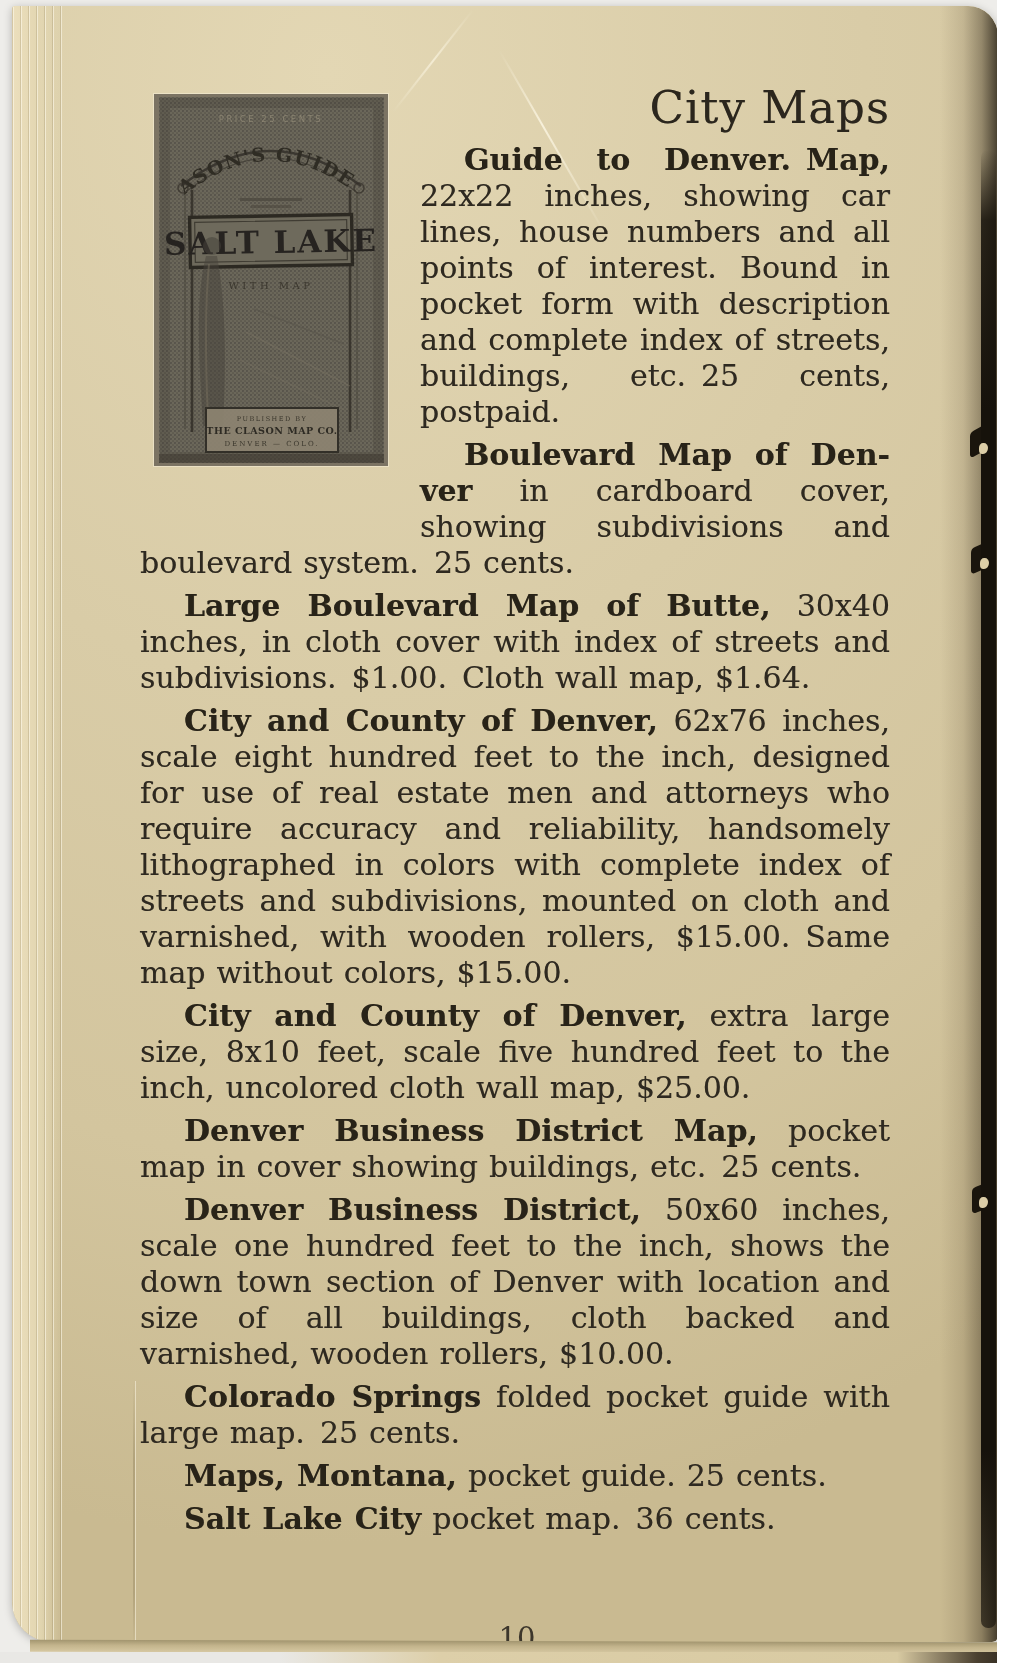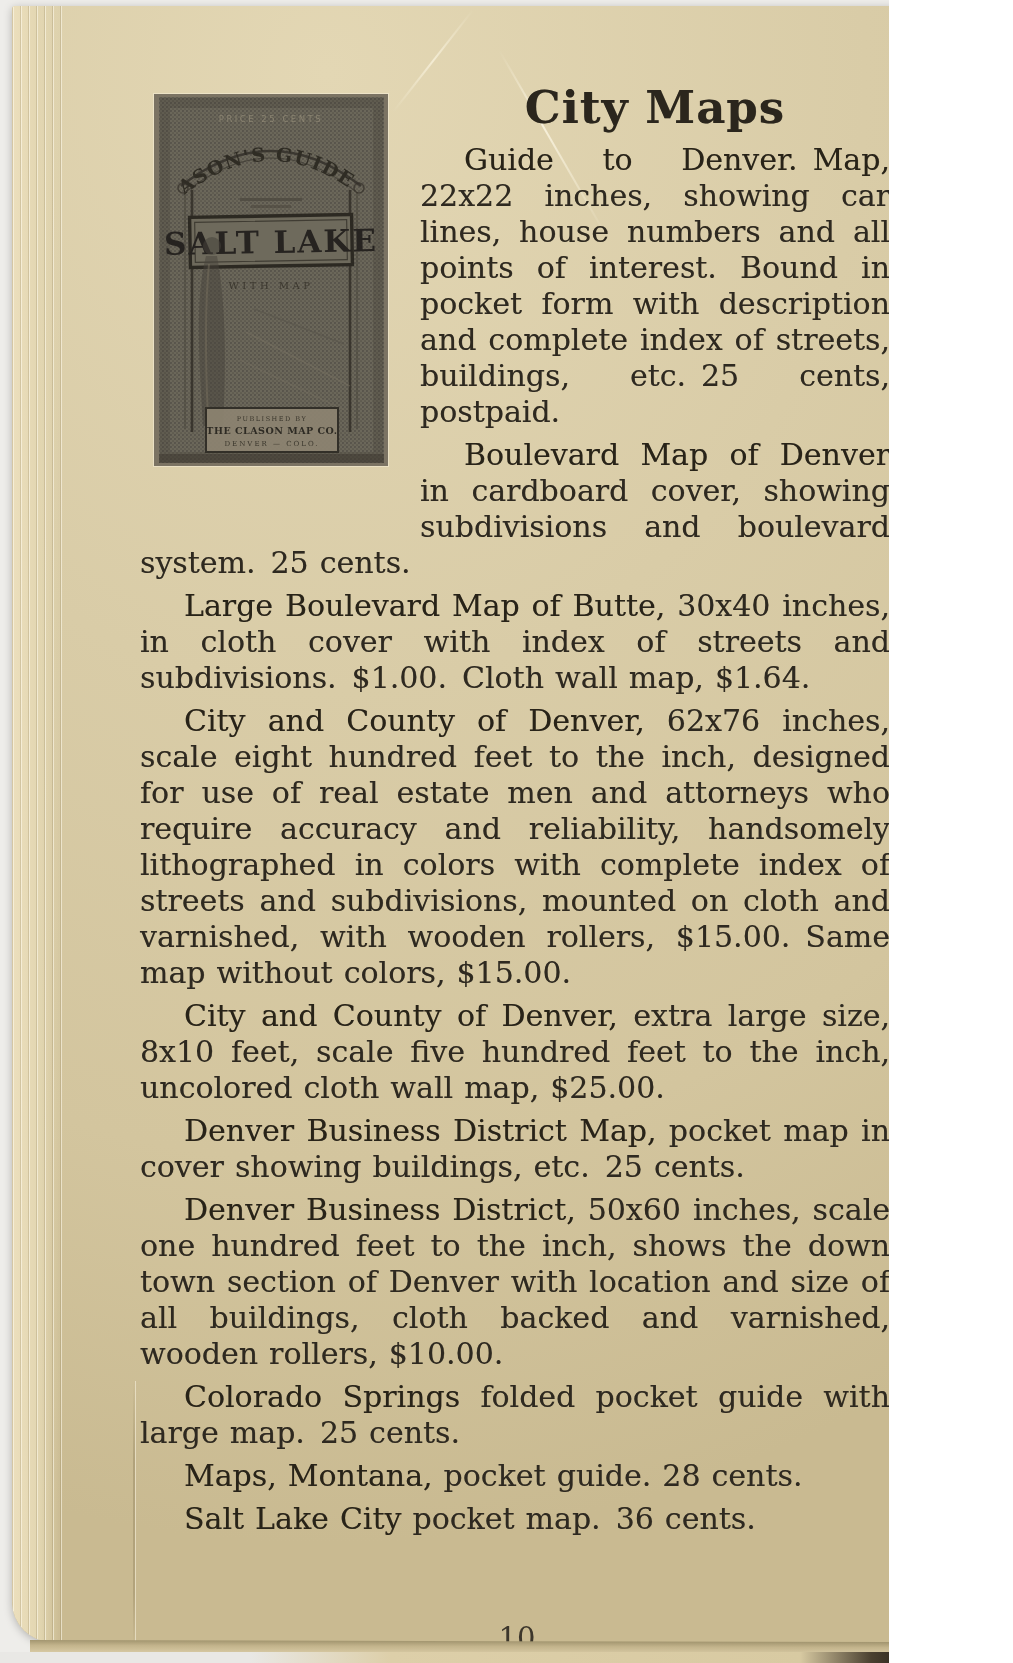--- a/index.html
+++ b/index.html
@@ -1,18 +1,18 @@
 <!DOCTYPE html>
 <html><head>
 <meta charset="utf-8">
 <style>
   html,body { margin:0; padding:0; background:#ffffff; }
 
   .scan {
-    position:relative; width:889px; height:1663px;
+    position:relative; width:997px; height:1663px;
     background:#eeedea; overflow:hidden;
     font-family:"DejaVu Serif","Liberation Serif",serif;
   }
 
   
   .page {
     position:absolute; left:12px; top:6px; width:986px; height:1636px;
     background:
       radial-gradient(130% 90% at 32% 4%, #e3d7b4 0%, #d9cca7 42%, #d3c59e 74%, #c9ba91 100%);
     border-radius:3px 30px 6px 40px;
@@ -82,32 +82,32 @@
   .cover-float {
     float:left; width:234px; height:372px;
     margin:10px 32px 8px 14px;
     box-shadow:0 0 0 1px rgba(245,238,216,.55);
   }
   .cover-float svg { display:block; width:234px; height:372px; }
 
   .wrap-spacer { float:left; clear:left; width:280px; height:70px; }
 
   h1.title {
-    margin:0 0 11px; font-size:45px; line-height:1.05; font-weight:bold;
-    text-align:center; letter-spacing:1px; color:#2b261d;
+    margin:0 0 11px; font-size:45px; line-height:1.05; font-weight:normal;
+    text-align:right; letter-spacing:1px; color:#2b261d;
     text-shadow:.2px .3px .5px rgba(43,38,29,.45);
   }
 
   p.para {
     margin:0 0 7px; font-size:30px; line-height:36px;
     text-align:justify; text-indent:44px;
     word-spacing:1.5px; hyphens:manual; -webkit-hyphens:manual;
     text-shadow:.2px .3px .4px rgba(46,41,32,.4);
   }
-  p.para b { font-weight:normal; color:#282318; }
+  p.para b { font-weight:bold; color:#282318; }
 
   .pagenum {
     position:absolute; left:0; right:4px; top:1615px;
     padding-left:28px; text-align:center;
     font-size:29px; color:#3c362b;
   }
 
   
   .below-edge {
     position:absolute; left:30px; right:0; top:1641px; height:12px;
@@ -202,21 +202,21 @@
       <p class="para"><b>City and County of Denver,</b><span> 62x76 inches, scale eight hundred feet to the inch, de­signed for use of real estate men and attor­neys who require accuracy and reliability, handsomely lithographed in colors with complete index of streets and subdivisions, mounted on cloth and varnished, with wooden rollers, $15.00. Same map with­out colors, $15.00.</span></p>
 
       <p class="para"><b>City and County of Denver,</b><span> extra large size, 8x10 feet, scale five hundred feet to the inch, uncolored cloth wall map, $25.00.</span></p>
 
       <p class="para"><b>Denver Business District Map,</b><span> pocket map in cover showing buildings, etc. 25 cents.</span></p>
 
       <p class="para"><b>Denver Business District,</b><span> 50x60 inches, scale one hundred feet to the inch, shows the down town section of Denver with loca­tion and size of all buildings, cloth backed and varnished, wooden rollers, $10.00.</span></p>
 
       <p class="para"><b>Colorado Springs</b><span> folded pocket guide with large map. 25 cents.</span></p>
 
-      <p class="para"><b>Maps, Montana,</b><span> pocket guide. 28 cents.</span></p>
+      <p class="para"><b>Maps, Montana,</b><span> pocket guide. 25 cents.</span></p>
 
       <p class="para"><b>Salt Lake City</b><span> pocket map. 36 cents.</span></p>
 
     </div>
 
     <div class="pagenum">10</div>
   </div>
 
   <div class="notch n1"></div>
   <div class="notch n2"></div>

